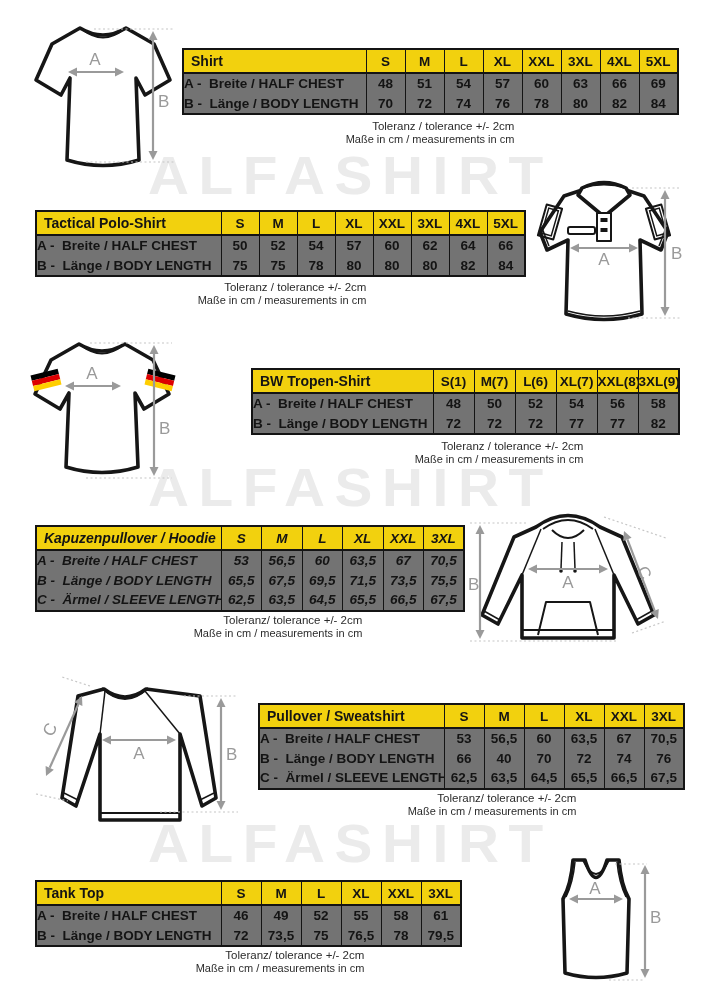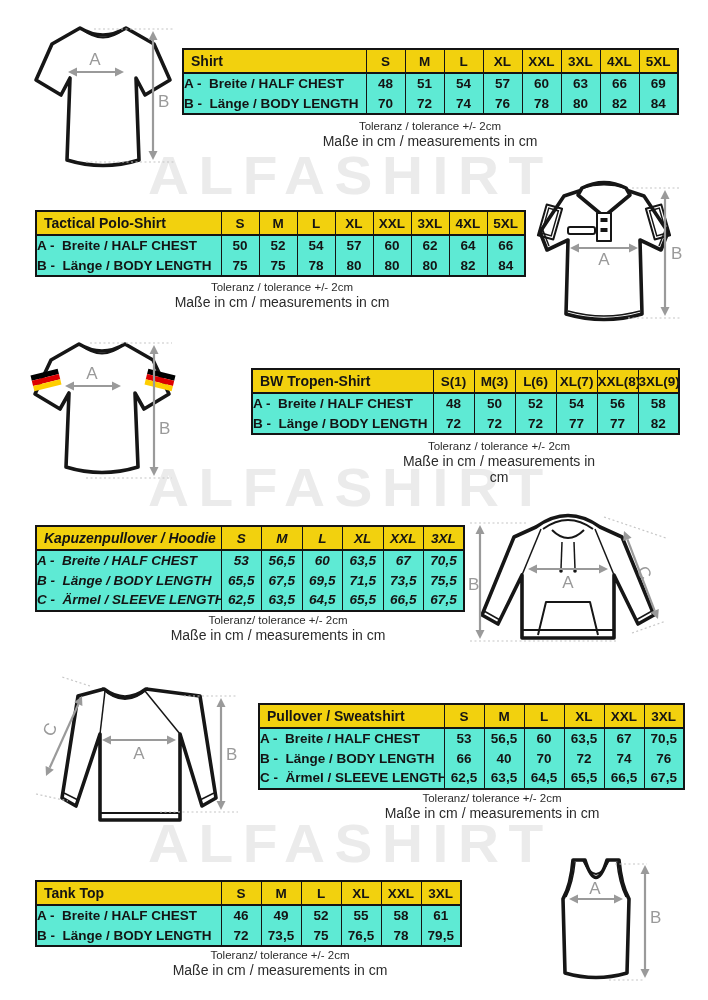--- a/index.html
+++ b/index.html
@@ -1,31 +1,31 @@
 <!DOCTYPE html>
 <html style="--header-yellow: #f2d10e; --border-black: #141414; --arrow-gray: #9a9a9a; --watermark-gray: #ebebeb; --flag-black: #000000; --flag-red: #dd0000; --flag-gold: #ffce00;"><head>
 <meta charset="utf-8">
 <style>
   html,body{margin:0;padding:0;background:#fff;}
   .canvas{position:relative;width:708px;height:1000px;background:#fff;overflow:hidden;font-family:"Liberation Sans",sans-serif;}
   .watermark{position:absolute;left:148px;z-index:0;font-weight:700;font-size:53px;line-height:48px;letter-spacing:9px;color:var(--watermark-gray,#ebebeb);transform:scaleX(1.07);transform-origin:left top;white-space:nowrap;}
   .illus{position:absolute;z-index:1;}
   .tbl{position:absolute;z-index:2;}
-  table.size-table{border-collapse:collapse;table-layout:fixed;background:#5eead4;border:2.5px solid #141414;color:#141414;font-family:"Liberation Sans",sans-serif;font-weight:700;}
+  table.size-table{border-collapse:collapse;table-layout:fixed;background:#737373;border:2.5px solid #141414;color:#141414;font-family:"Liberation Sans",sans-serif;font-weight:700;}
   .size-table th,.size-table td{border-left:1.5px solid #141414;overflow:hidden;padding:0;}
   .size-table th:first-child,.size-table td:first-child{border-left:none;}
   .size-table thead th{background:var(--header-yellow,#f2d10e);border-bottom:2.5px solid #141414;font-size:13.5px;height:22px;vertical-align:middle;}
   .size-table th.title-cell{text-align:left;padding-left:7px;font-size:14px;}
   .size-table th.size-cell{text-align:center;}
   .size-table tbody td{font-size:13.5px;height:19.5px;vertical-align:middle;}
   .size-table td.label-cell{text-align:left;white-space:pre;}
   .size-table td.value-cell{text-align:center;}
-  .tol{position:absolute;z-index:2;transform:translateX(-50%);text-align:center;color:#2b2b2b;}
+  .tol{position:absolute;z-index:2;transform:translateX(-50%);text-align:right;color:#2b2b2b;}
   .tol-main{font-size:11.5px;}
-  .tol-sub{font-size:14px;margin-top:1px;}
+  .tol-sub{font-size:11px;margin-top:1px;}
   
   .garment{fill:#fff;stroke:#161616;stroke-width:3.6;stroke-linejoin:round;}
   .detail{fill:none;stroke:#161616;stroke-width:2;stroke-linejoin:round;}
   .detail-fill{fill:#fff;stroke:#161616;stroke-width:2;stroke-linejoin:round;}
   .thin{fill:none;stroke:#161616;stroke-width:1.5;}
   .button{fill:#161616;stroke:none;}
   .dim{stroke:var(--arrow-gray,#9a9a9a);stroke-width:2.2;fill:none;}
   .dimhead{fill:var(--arrow-gray,#9a9a9a);stroke:none;}
   .dimlabel{fill:var(--arrow-gray,#9a9a9a);font-family:"Liberation Sans",sans-serif;font-size:17px;}
   .leader{stroke:#c6c6c6;stroke-width:1.2;stroke-dasharray:2 2.5;fill:none;}
@@ -340,21 +340,21 @@
           <col style="width: 41px;">
           <col style="width: 41px;">
           <col style="width: 41px;">
           <col style="width: 41px;">
           <col style="width: 41px;">
         </colgroup>
         <thead>
           <tr>
             <th class="title-cell">BW Tropen-Shirt</th>
             <th class="size-cell">S(1)</th>
-            <th class="size-cell">M(3)</th>
+            <th class="size-cell">M(7)</th>
             <th class="size-cell">L(6)</th>
             <th class="size-cell">XL(7)</th>
             <th class="size-cell">XXL(8)</th>
             <th class="size-cell">3XL(9)</th>
           </tr>
         </thead>
         <tbody>
           <tr>
             <td class="label-cell">A -  Breite / HALF CHEST</td>
             <td class="value-cell">48</td>

